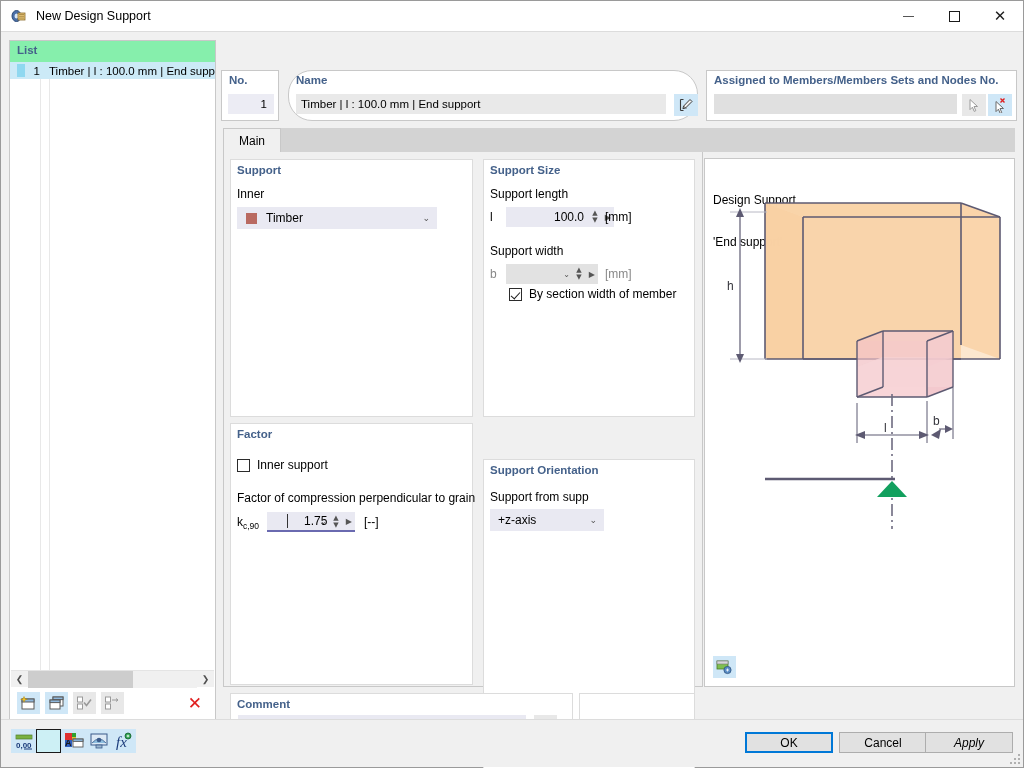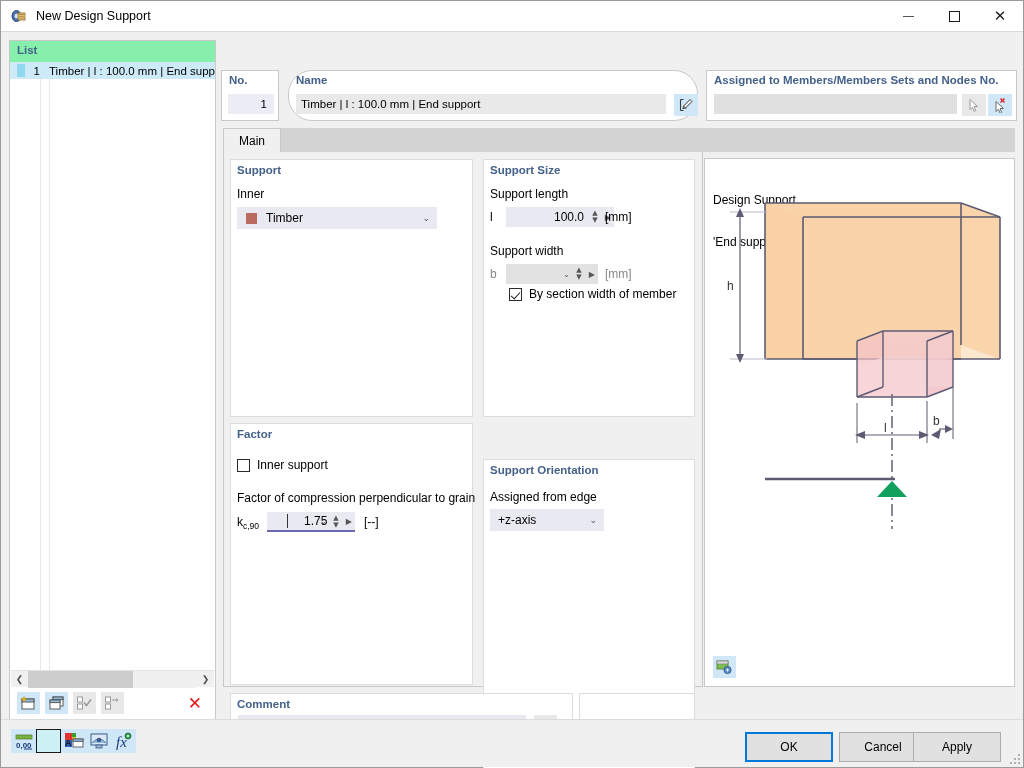--- a/index.html
+++ b/index.html
@@ -222,29 +222,29 @@
   .prev-title { position: absolute; left: 8px; top: 6px; font-size: 12px; line-height: 14px; white-space: pre; }
   .prev-btn { position: absolute; left: 8px; bottom: 8px; width: 23px; height: 22px; background: #cfe7f7;
               display: flex; align-items: center; justify-content: center; }
 
   
   .bottombar { position: absolute; left: 0; right: 0; bottom: 0; height: 48px; background: #f0f0f0; border-top: 1px solid #dcdcdc; }
   .bb-toolbar { position: absolute; left: 10px; top: 9px; display: flex; }
   .bb-btn { width: 25px; height: 24px; background: #cfe7f7; display: flex; align-items: center; justify-content: center; position: relative; }
   .bb-btn.plain { background: #cdf0f5; border: 1px solid #1a1a1a; }
   .dlgbtn {
-    position: absolute; top: 12px; height: 30px; width: 88px;
+    position: absolute; top: 12px; height: 21px; width: 88px;
     background: #e1e1e1; border: 1px solid #adadad;
     font-size: 12px; display: flex; align-items: center; justify-content: center;
     font-family: "Liberation Sans", sans-serif; color: #000;
   }
   .dlgbtn.default { border: 2px solid #0078d7; background: #e1e1e1; }
   .btn-ok { right: 190px; }
   .btn-cancel { right: 96px; }
-  .btn-apply { right: 22px; }
+  .btn-apply { right: 10px; font-style: italic; }
   .grip { position: absolute; right: 3px; bottom: 3px; width: 10px; height: 10px; }
   .grip i { position: absolute; width: 2px; height: 2px; background: #b0b0b0; }
 
   svg { display: block; }
 </style>
 </head>
 <body>
 
 <div class="window">
 
@@ -418,21 +418,21 @@
         <span style="border-left:1px solid #333; padding-left:16px;">1.75</span>
         <span class="minichev">⌄</span>
         <span class="spin">▲<br>▼</span>
         <span class="play">▶</span>
       </div>
       <div class="lbl" style="left:133px; top:91px;">[--]</div>
     </div>
 
     <div class="group g-orient">
       <div class="gcap">Support Orientation</div>
-      <div class="lbl" style="left:6px; top:30px;">Assigned from edge</div>
+      <div class="lbl" style="left:6px; top:30px;">Support from supp</div>
       <div class="combo" style="left:6px; top:49px; width:114px; padding-left:8px;">
         <span>+z-axis</span>
         <span class="chev">⌄</span>
       </div>
     </div>
 
     <div class="group g-comment">
       <div class="gcap">Comment</div>
       <div class="comment-input">
         <span style="padding-left:5px;"></span>

